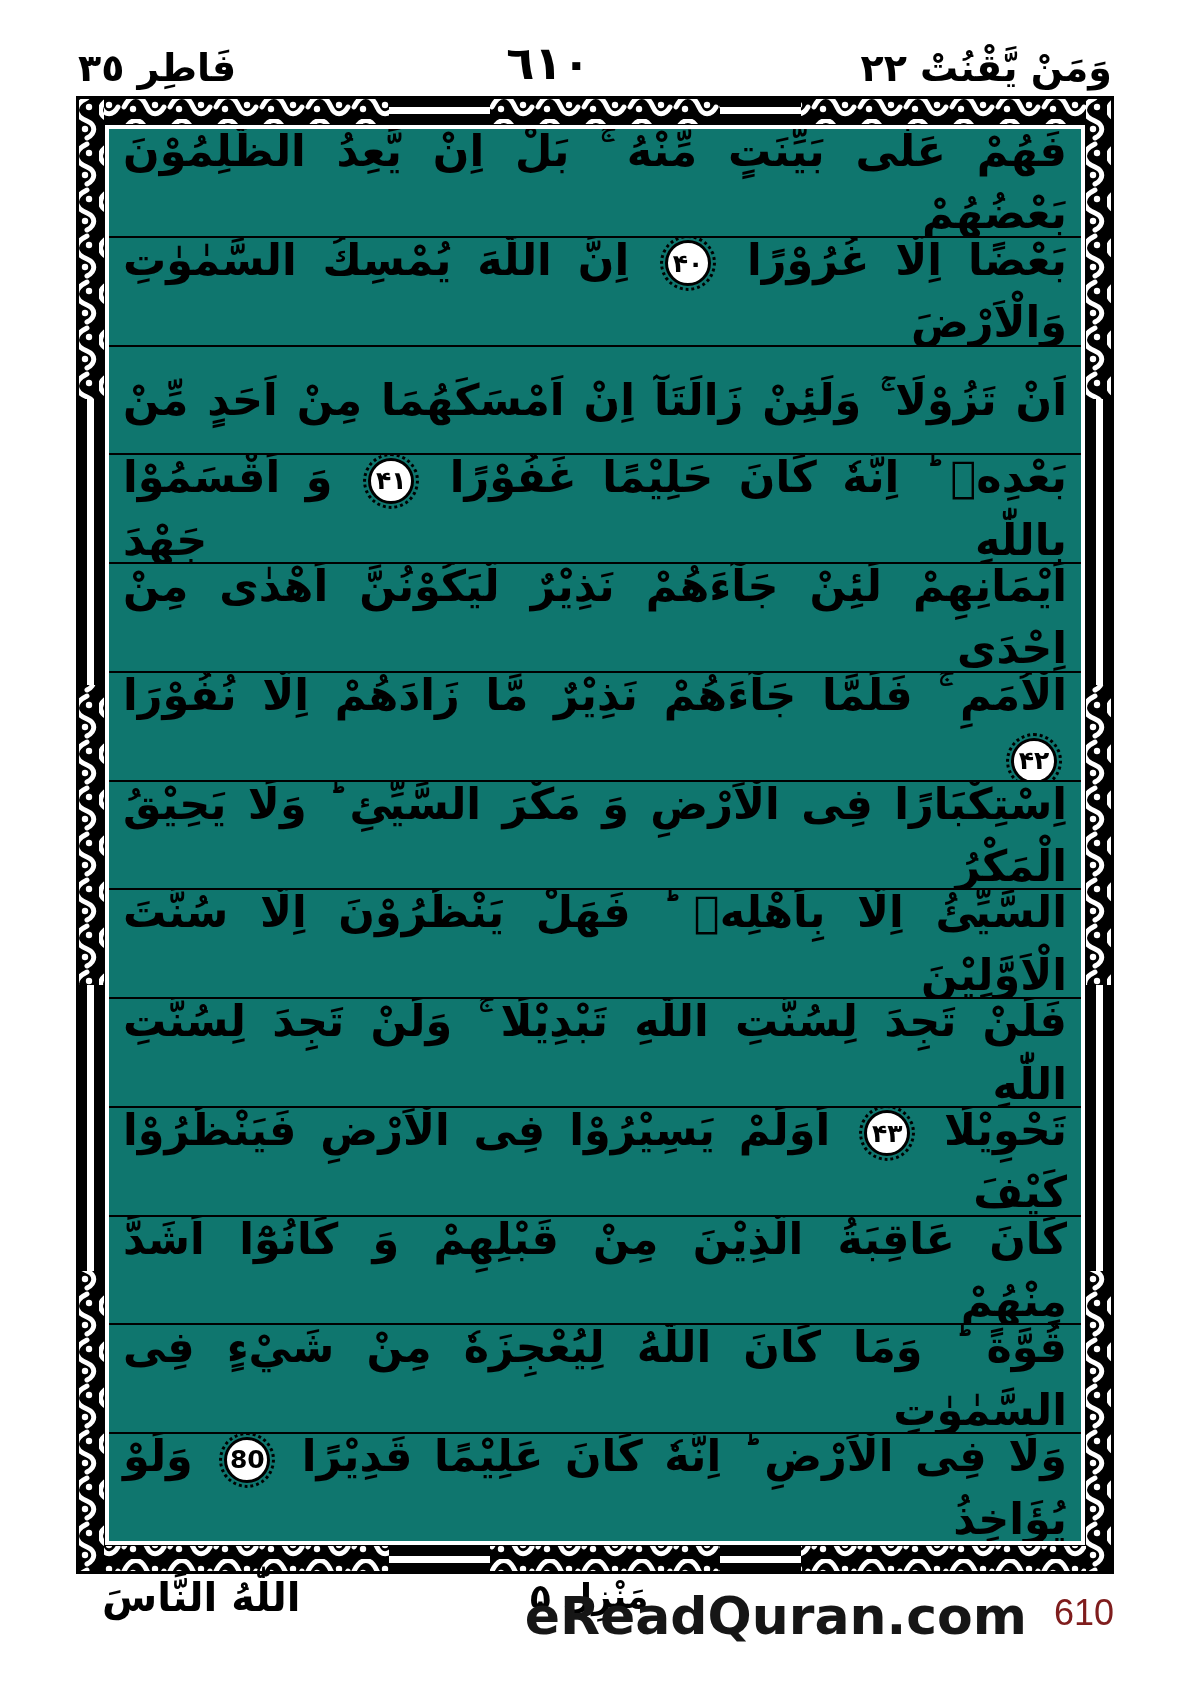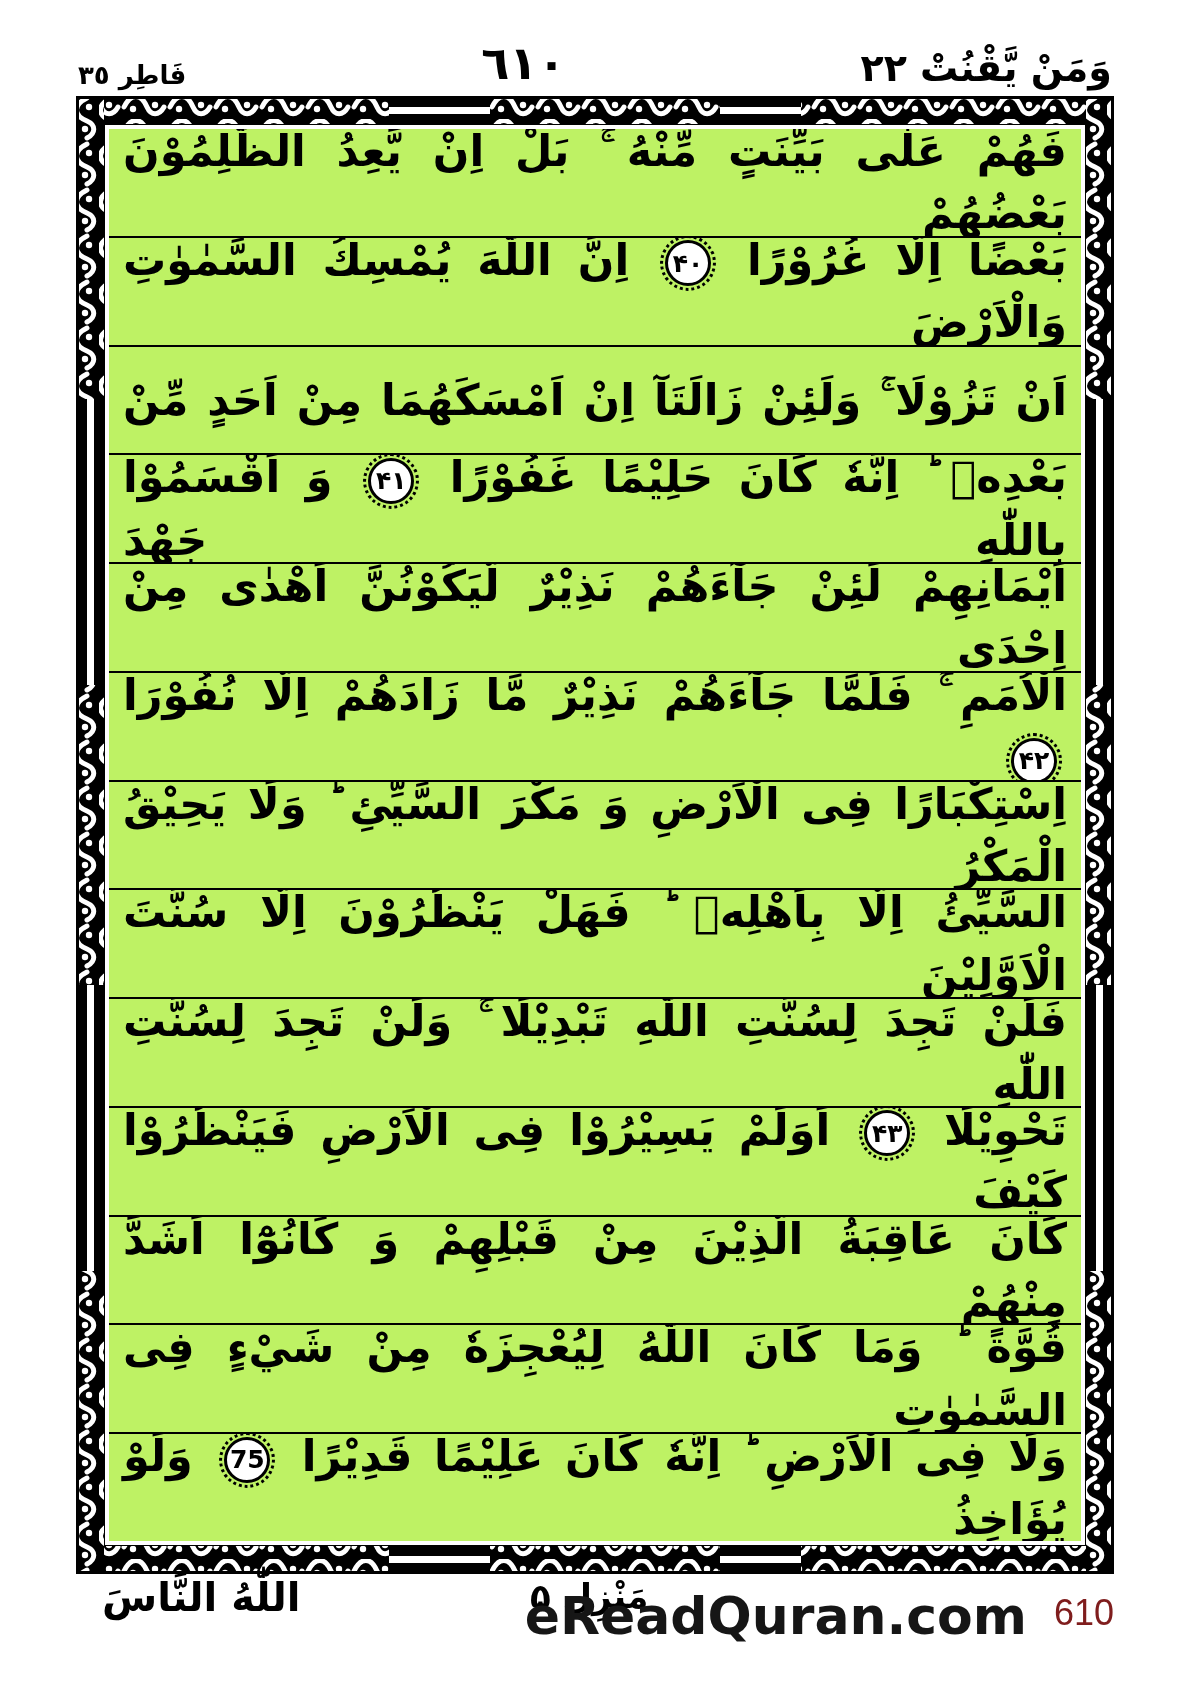--- a/index.html
+++ b/index.html
@@ -14,29 +14,29 @@
   .page { position: absolute; inset: 0; background: #fff; }
 
   
   .header {
     position: absolute; top: 26px; left: 78px; width: 1034px; height: 64px;
     display: flex; direction: rtl;
     align-items: flex-end; justify-content: space-between;
   }
   .hdr-juz   { font-size: 38px; font-weight: bold; white-space: nowrap; }
   .hdr-page  { font-size: 46px; font-weight: bold; }
-  .hdr-surah { font-size: 26px; font-weight: bold; letter-spacing: 3px; white-space: nowrap; }
+  .hdr-surah { font-size: 38px; font-weight: bold; letter-spacing: 3px; white-space: nowrap; }
 
   
   .frame { position: absolute; left: 75px; top: 95px; width: 1040px; height: 1480px; }
   .border-svg { position: absolute; inset: 0; width: 100%; height: 100%; }
 
   .text-area {
     position: absolute; left: 34px; top: 34px; width: 972px; height: 1412px;
-    display: flex; flex-direction: column; background: #bef264;
+    display: flex; flex-direction: column; background: #0f766e;
   }
   .line {
     flex: 1 1 0; display: flex; align-items: center;
     border-bottom: 2px solid #000; padding: 0 14px; overflow: hidden;
   }
   .line:last-child { border-bottom: none; }
   .line-text {
     width: 100%; direction: rtl;
     text-align: justify; text-align-last: justify;
     font-size: 43px; font-weight: bold; line-height: 1.45;
@@ -164,21 +164,21 @@
         <div class="line">
           <div class="line-text"><span>تَحْوِيْلًا</span> <span class="ayah-medallion">۴۳</span> <span>اَوَلَمْ يَسِيْرُوْا فِى الْاَرْضِ فَيَنْظُرُوْا كَيْفَ</span></div>
         </div>
         <div class="line">
           <div class="line-text"><span>كَانَ عَاقِبَةُ الَّذِيْنَ مِنْ قَبْلِهِمْ وَ كَانُوْٓا اَشَدَّ مِنْهُمْ</span></div>
         </div>
         <div class="line">
           <div class="line-text"><span>قُوَّةً ؕ وَمَا كَانَ اللّٰهُ لِيُعْجِزَهٗ مِنْ شَيْءٍ فِى السَّمٰوٰتِ</span></div>
         </div>
         <div class="line">
-          <div class="line-text"><span>وَلَا فِى الْاَرْضِ ؕ اِنَّهٗ كَانَ عَلِيْمًا قَدِيْرًا</span> <span class="ayah-medallion">75</span> <span>وَلَوْ يُؤَاخِذُ</span></div>
+          <div class="line-text"><span>وَلَا فِى الْاَرْضِ ؕ اِنَّهٗ كَانَ عَلِيْمًا قَدِيْرًا</span> <span class="ayah-medallion">80</span> <span>وَلَوْ يُؤَاخِذُ</span></div>
         </div>
       </div>
   </div>
 
   <div class="catchword">اللّٰهُ النَّاسَ</div>
   <div class="manzil">مَنْزِل ۵</div>
   <div class="website">eReadQuran.com</div>
   <div class="pageno">610</div>
 
 </div>

